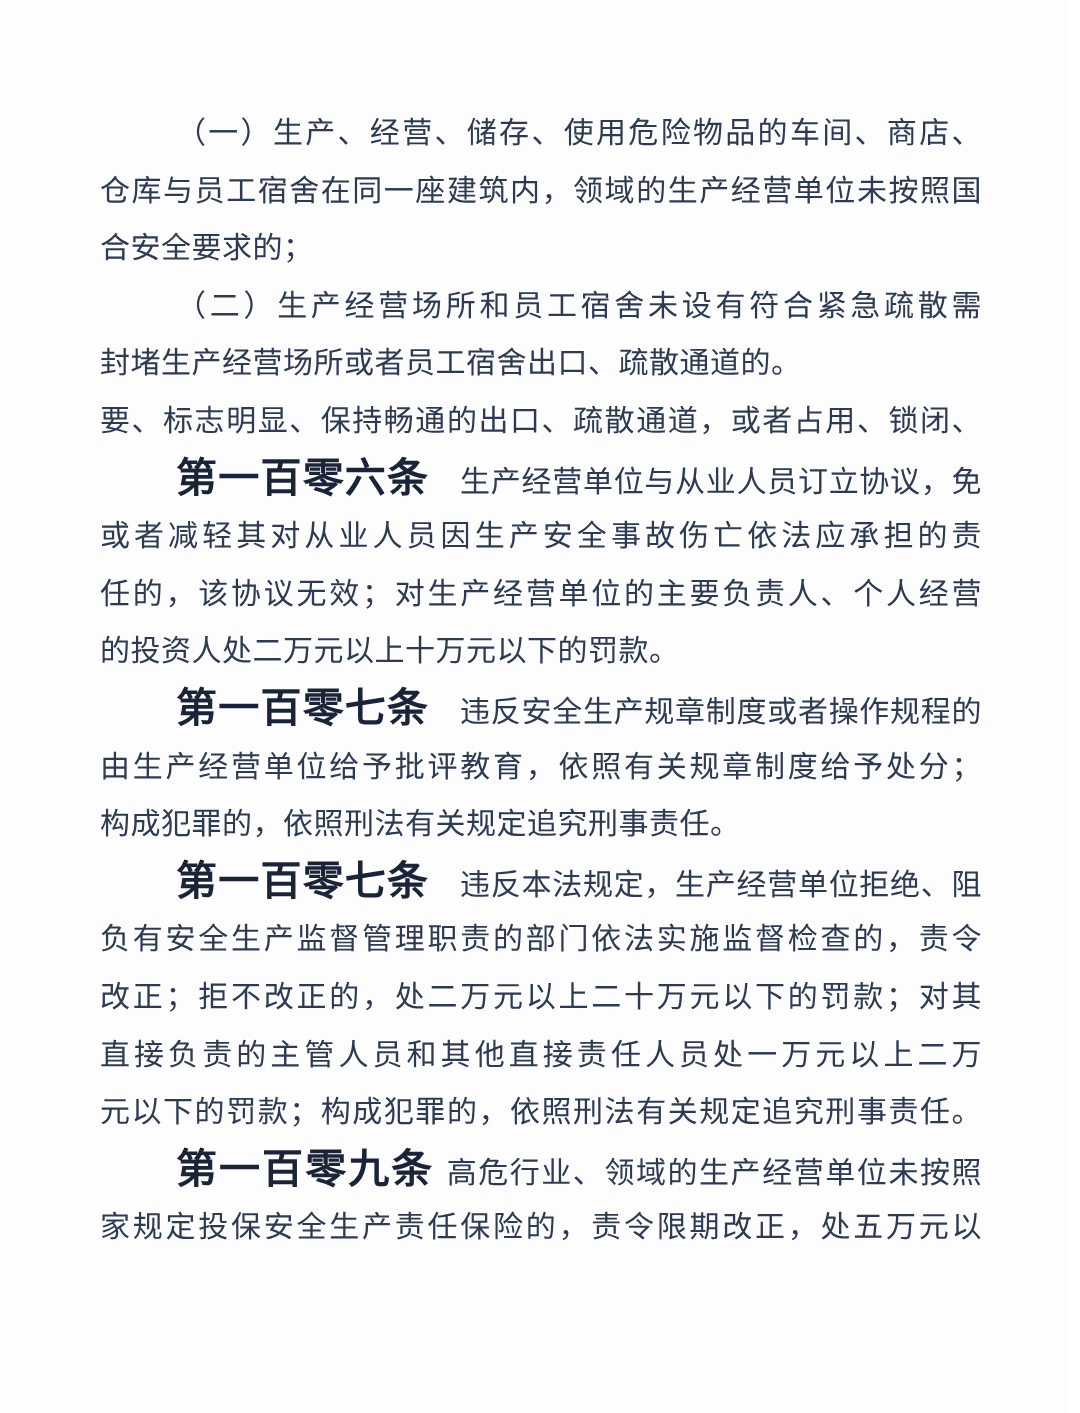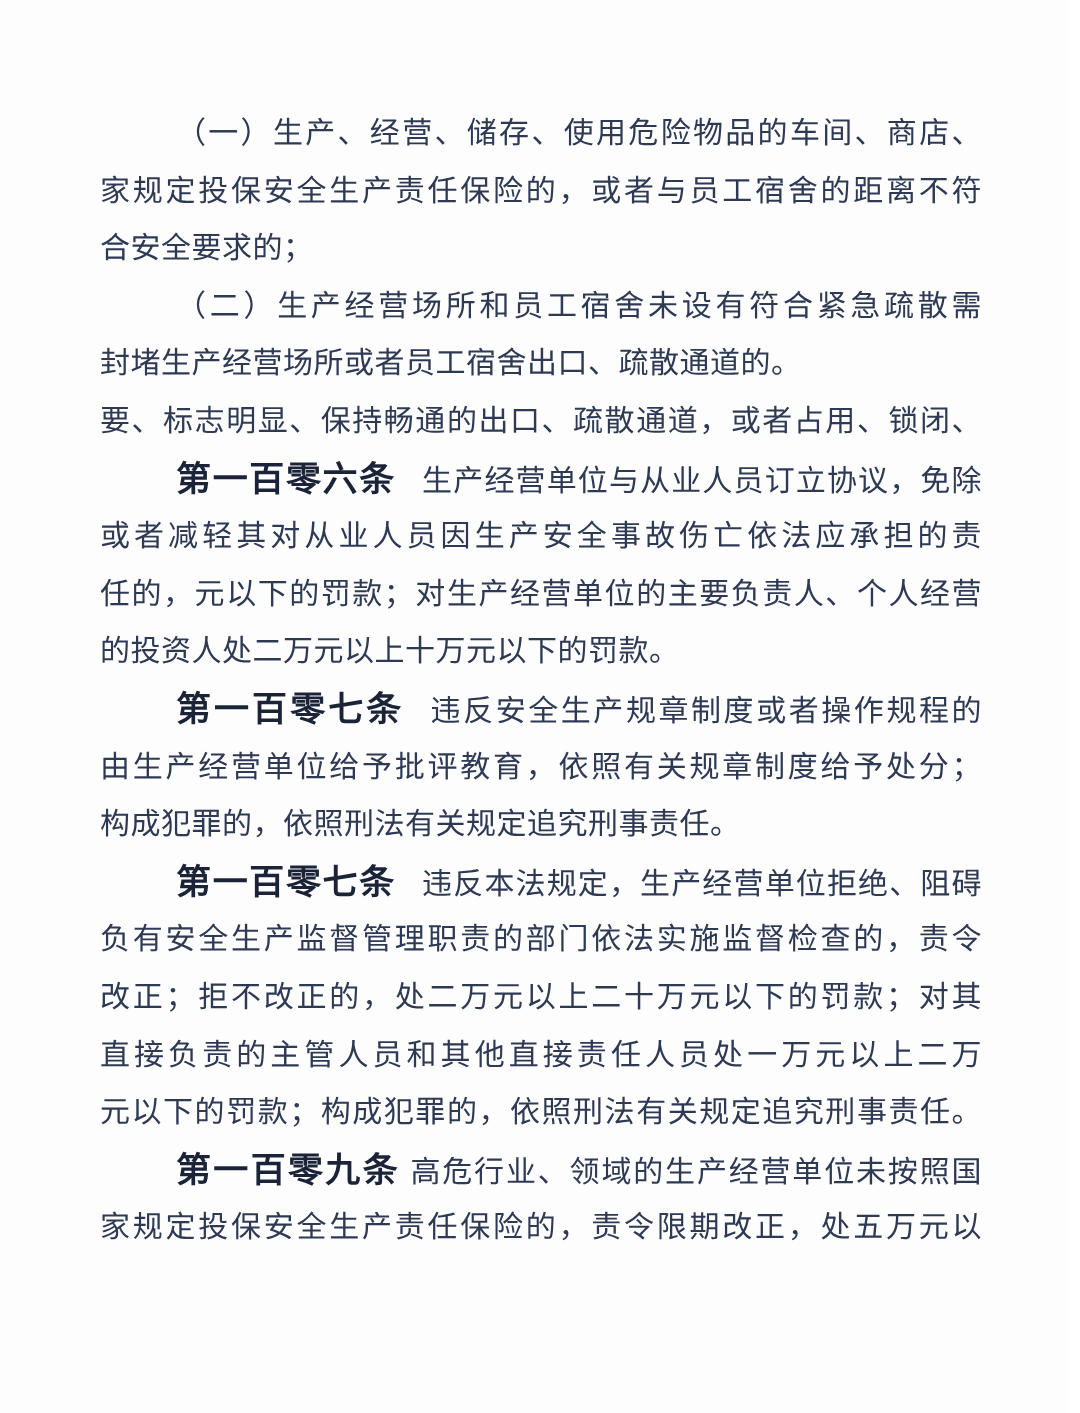--- a/index.html
+++ b/index.html
@@ -38,49 +38,49 @@
   }
   .line.first {
     text-indent: 76px;
   }
   .line.endline {
     text-align-last: left;
   }
   .lead {
     font-family: "Liberation Sans", sans-serif;
     font-weight: 700;
-    font-size: 35px;
+    font-size: 41px;
     color: var(--heading-color, #1a2338);
     margin-right: 0.75em;
     letter-spacing: 1px;
   }
   
   .para:nth-of-type(6) .lead {
     margin-right: 0.3em;
   }
 </style>
 </head>
 <body>
 
 <main class="page">
   <section class="content">
       <div class="para">
         <div class="line first">（一）生产、经营、储存、使用危险物品的车间、商店、</div>
-        <div class="line">家规定投保安全生产责任保险的，或者与员工宿舍的距离不符</div>
+        <div class="line">仓库与员工宿舍在同一座建筑内，领域的生产经营单位未按照国</div>
         <div class="line endline">合安全要求的；</div>
       </div>
       <div class="para">
         <div class="line first">（二）生产经营场所和员工宿舍未设有符合紧急疏散需</div>
         <div class="line endline">封堵生产经营场所或者员工宿舍出口、疏散通道的。</div>
         <div class="line">要、标志明显、保持畅通的出口、疏散通道，或者占用、锁闭、</div>
       </div>
       <div class="para">
         <div class="line first"><span class="lead">第一百零六条</span><span>生产经营单位与从业人员订立协议，免除</span></div>
         <div class="line">或者减轻其对从业人员因生产安全事故伤亡依法应承担的责</div>
-        <div class="line">任的，元以下的罚款；对生产经营单位的主要负责人、个人经营</div>
+        <div class="line">任的，该协议无效；对生产经营单位的主要负责人、个人经营</div>
         <div class="line endline">的投资人处二万元以上十万元以下的罚款。</div>
       </div>
       <div class="para">
         <div class="line first"><span class="lead">第一百零七条</span><span>违反安全生产规章制度或者操作规程的</span></div>
         <div class="line">由生产经营单位给予批评教育，依照有关规章制度给予处分；</div>
         <div class="line endline">构成犯罪的，依照刑法有关规定追究刑事责任。</div>
       </div>
       <div class="para">
         <div class="line first"><span class="lead">第一百零七条</span><span>违反本法规定，生产经营单位拒绝、阻碍</span></div>
         <div class="line">负有安全生产监督管理职责的部门依法实施监督检查的，责令</div>

